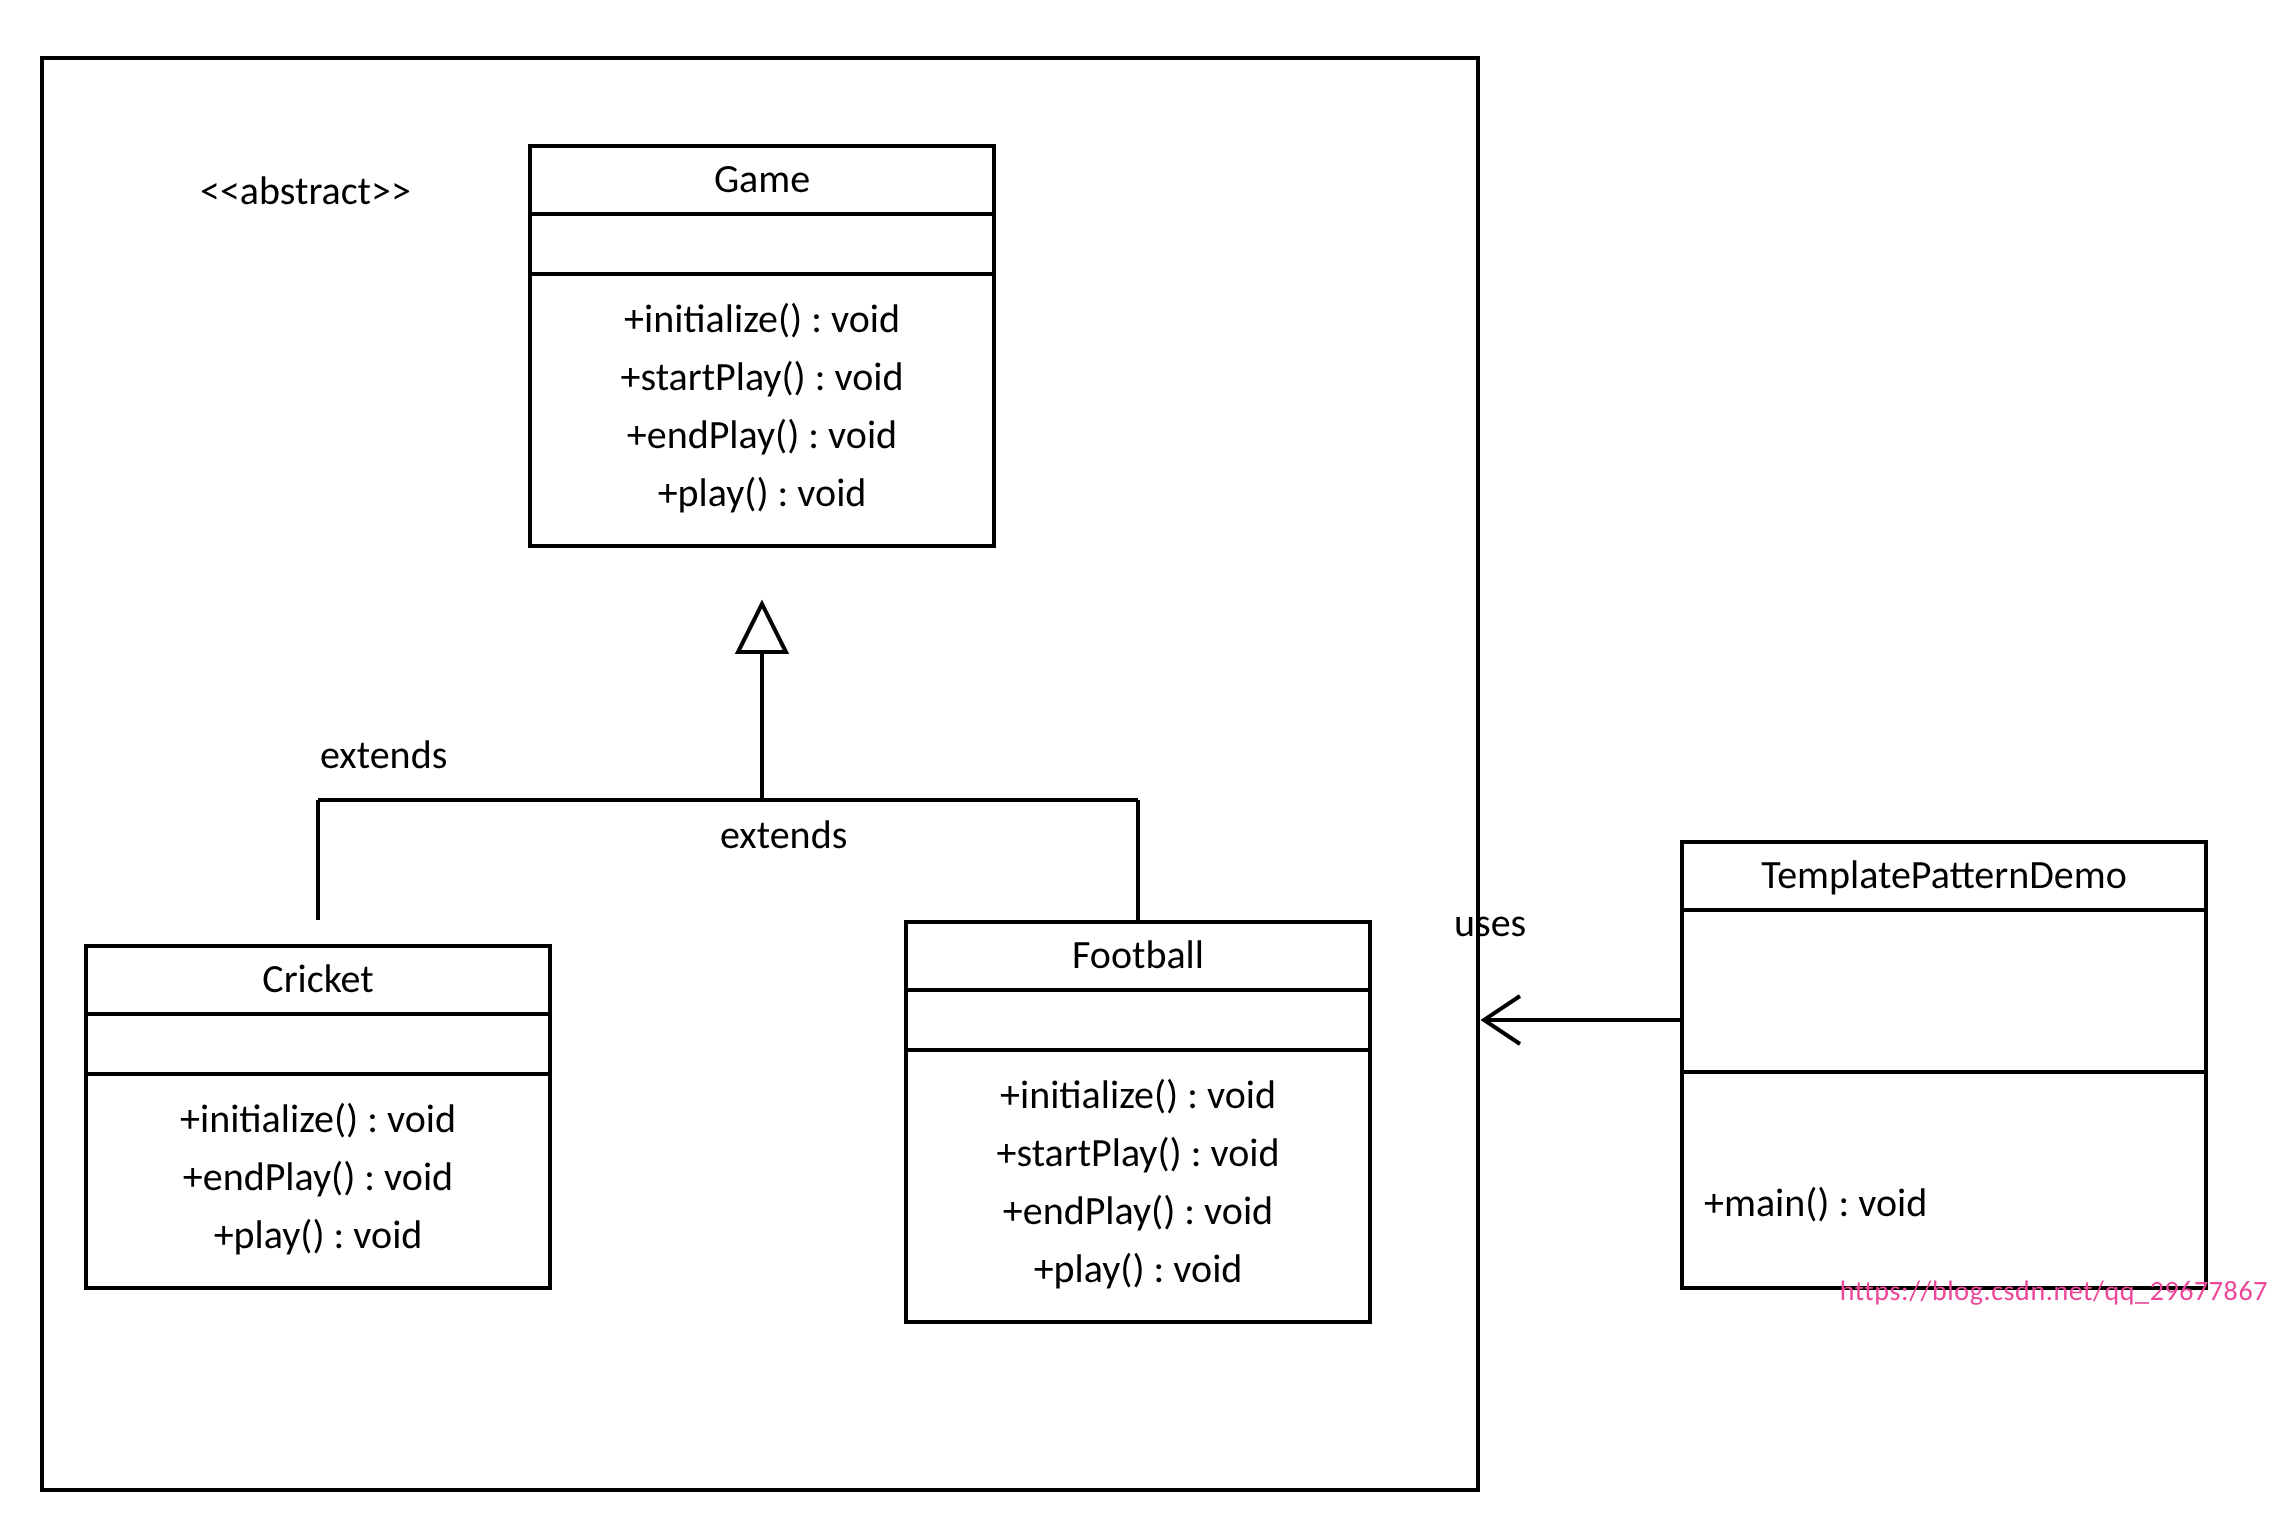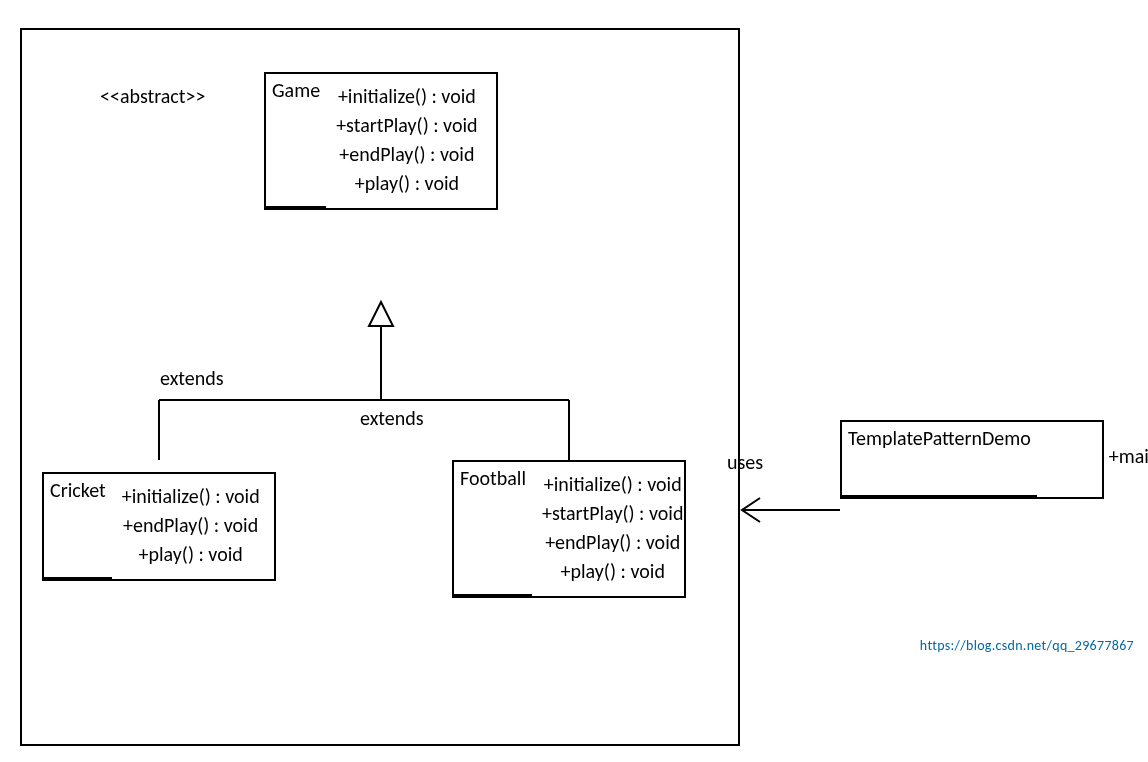--- a/index.html
+++ b/index.html
@@ -21,21 +21,21 @@
     position: absolute;
     border: 2px solid #000;
     box-sizing: border-box;
   }
   .uml-class {
     position: absolute;
     border: 2px solid #000;
     background: #fff;
     box-sizing: border-box;
     display: flex;
-    flex-direction: row;
+    flex-direction: column;
   }
   .uml-name {
     text-align: center;
     padding: 4px 6px;
     border-bottom: 2px solid #000;
     white-space: nowrap;
   }
   .uml-attrs {
     min-height: 28px;
     border-bottom: 2px solid #000;
@@ -48,21 +48,21 @@
   }
   .label {
     position: absolute;
     font-size: 20px;
     background: transparent;
     white-space: nowrap;
   }
   .watermark {
     position: absolute;
     font-size: 14px;
-    color: #0369a1;
+    color: #ec4899;
     letter-spacing: 0.3px;
   }
   svg.lines {
     position: absolute;
     left: 0; top: 0;
     width: 1148px;
     height: 762px;
     pointer-events: none;
   }
 </style>

